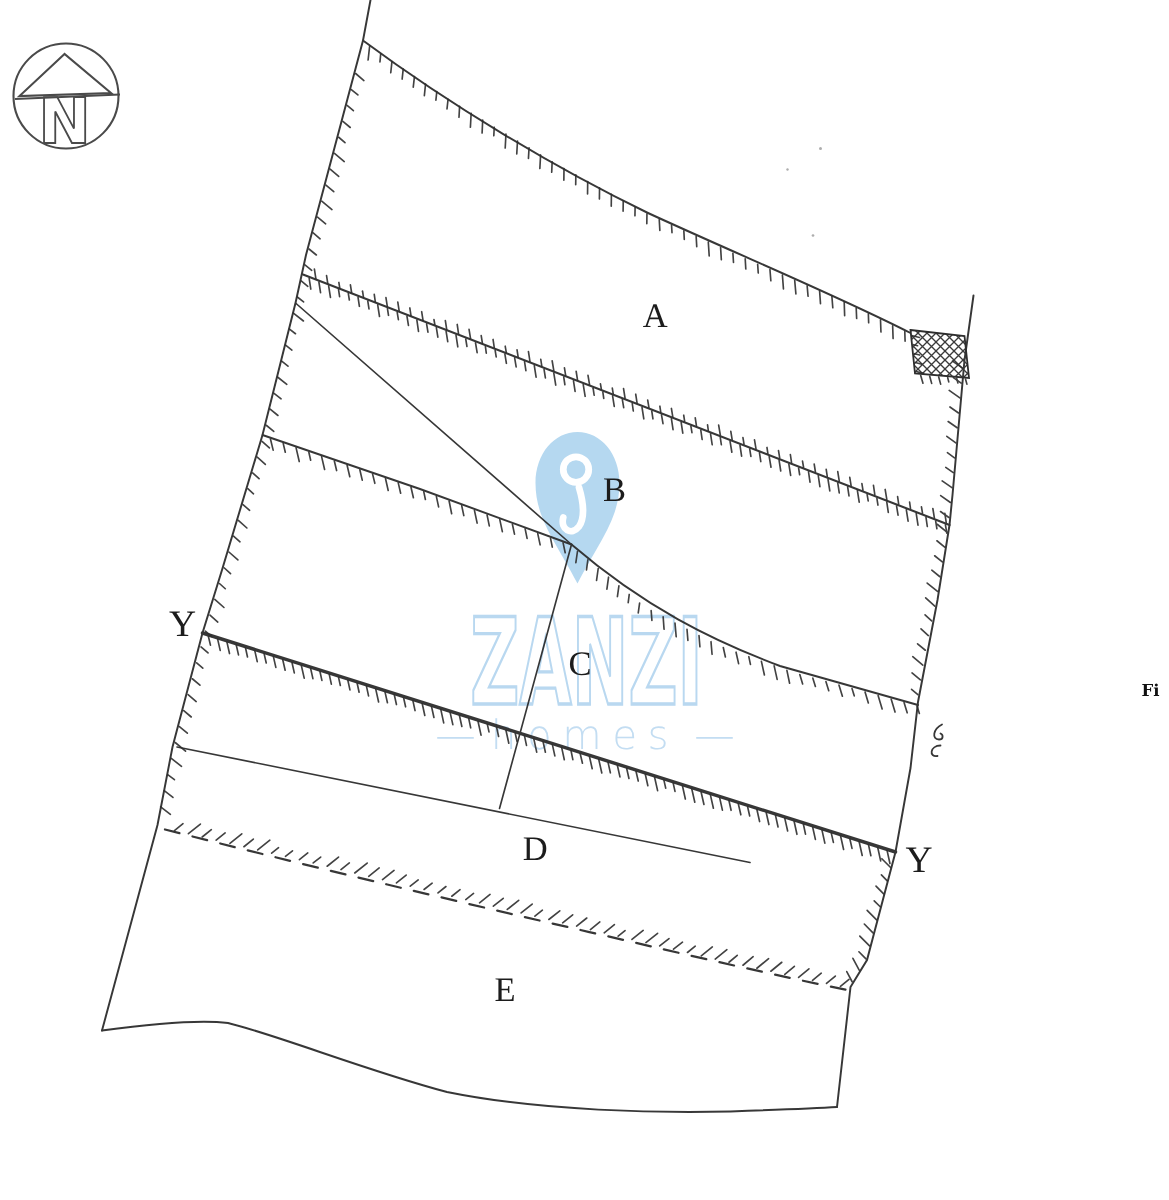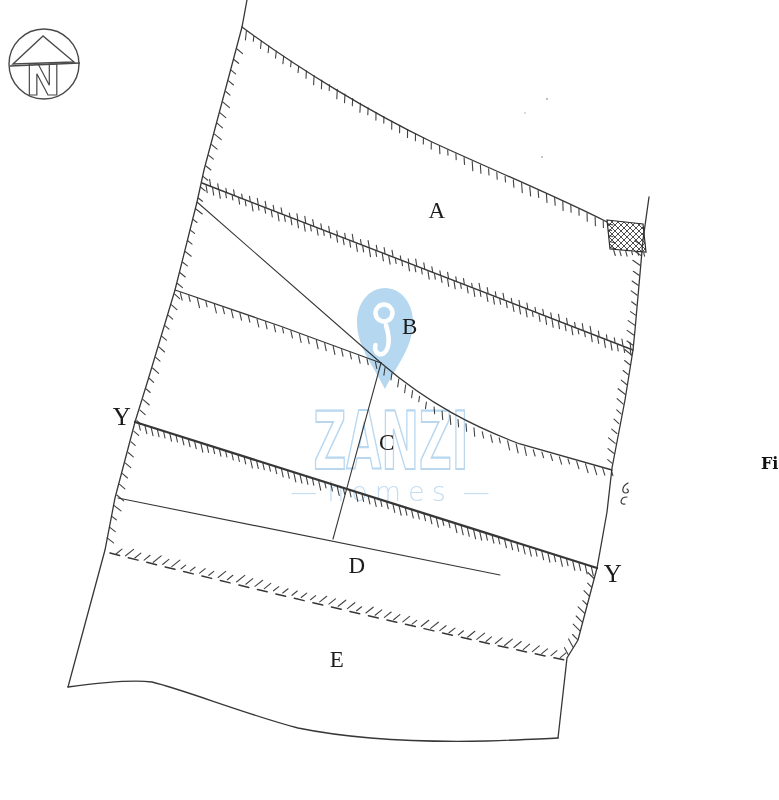--- a/index.html
+++ b/index.html
@@ -12,21 +12,21 @@
   #draw-layer{z-index:2;}
   #top-layer{z-index:3;}
   .parcel-label{
     position:absolute;transform:translate(-50%,-50%);
     font-size:23px;color:#1c1c1c;letter-spacing:.5px;
     font-family:"Liberation Serif",serif;
   }
   .y-label{font-size:25px;}
   #fi-text{
     position:absolute;left:761px;top:454px;font-weight:bold;
-    font-size:16px;color:#111;font-family:"DejaVu Serif",serif;
+    font-size:11px;color:#111;font-family:"DejaVu Serif",serif;
     white-space:nowrap;
     text-align:center;
   }
   #homes-line{
     position:absolute;left:390px;top:491px;transform:translate(-50%,-50%);
     color:#c3ddf2;font-family:"DejaVu Sans",sans-serif;
     font-size:27px;font-weight:300;white-space:nowrap;
   }
   #homes-line .word{letter-spacing:7px;margin:0 10px;}
   svg{display:block;}

